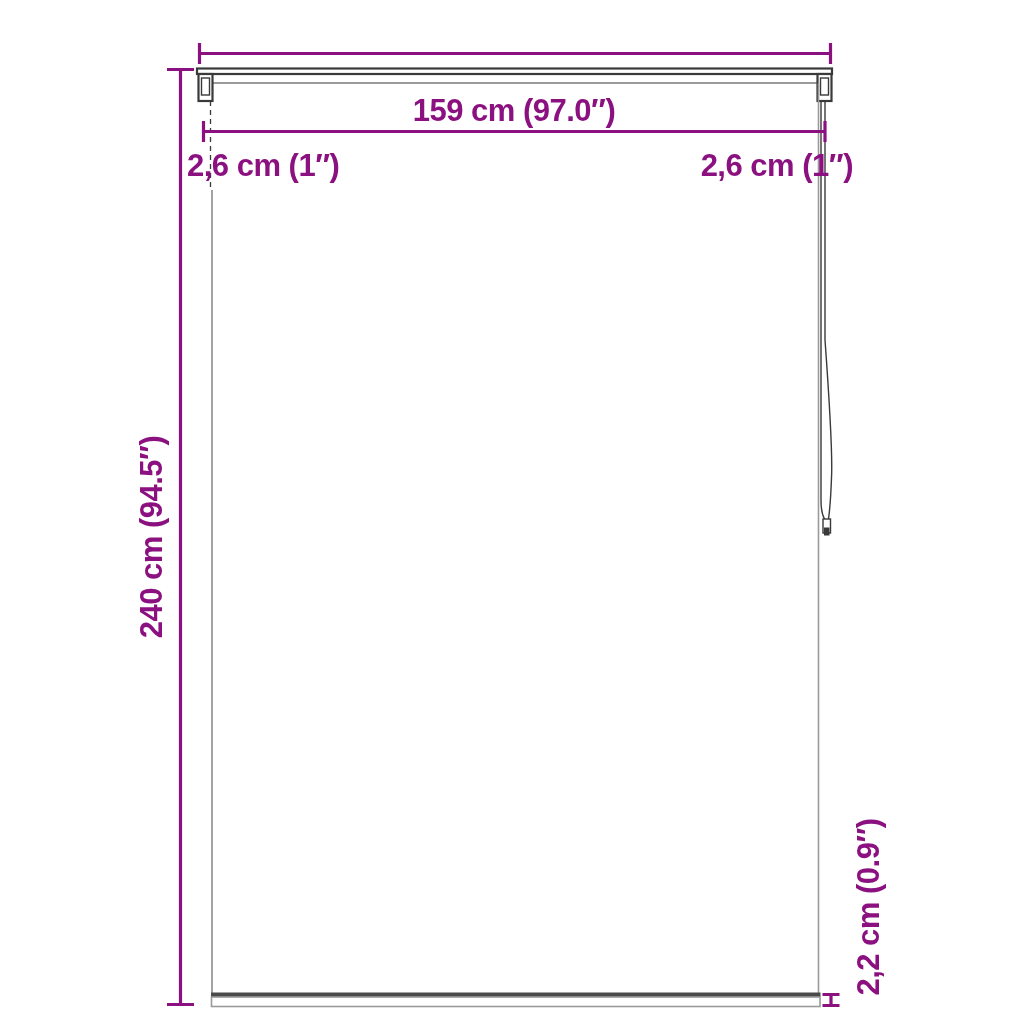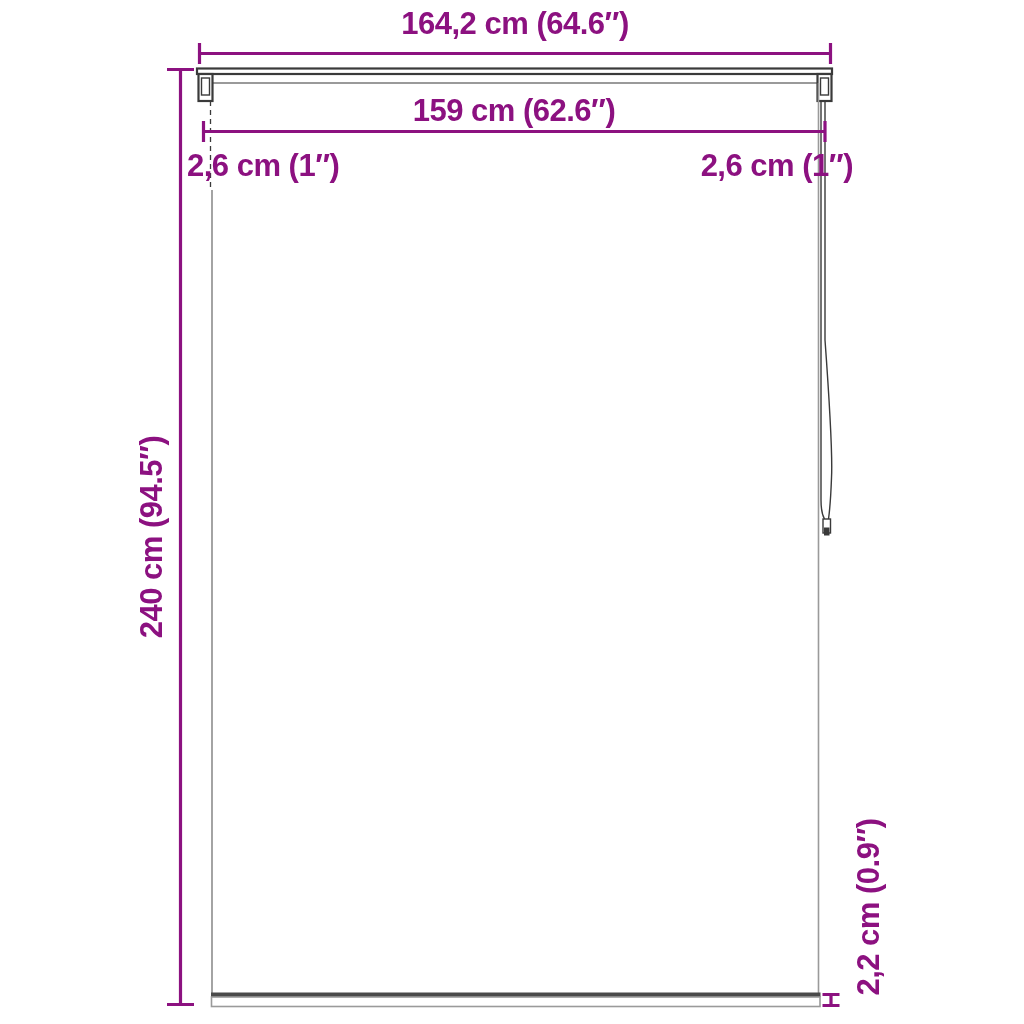--- a/index.html
+++ b/index.html
@@ -65,20 +65,19 @@
     </g>
 
     <g>
       <path class="dim" d="M199.5,43 V64 M199.5,53.5 H830.5 M830.5,43 V64"></path>
       <path class="dim" d="M203.5,121 V142 M203.5,131.5 H825 M825,121 V142"></path>
       <path class="dim" d="M167,69.5 H194 M180.5,69.5 V1004.5 M167,1004.5 H194"></path>
       <path class="dim" d="M822.5,994.5 H839.5 M831,994.5 V1005.5 M822.5,1005.5 H839.5"></path>
     </g>
   </svg>
 
-  <div class="lbl lbl-total">164,2 cm (64.6″)</div>
-  <div class="lbl lbl-fabric">159 cm (62.6″)</div>
+  <div class="lbl lbl-fabric">159 cm (97.0″)</div>
   <div class="lbl lbl-left">2,6 cm (1″)</div>
   <div class="lbl lbl-right">2,6 cm (1″)</div>
   <div class="lbl lbl-height">240 cm (94.5″)</div>
   <div class="lbl lbl-bar">2,2 cm (0.9″)</div>
 
 </div>
 
 </body></html>

